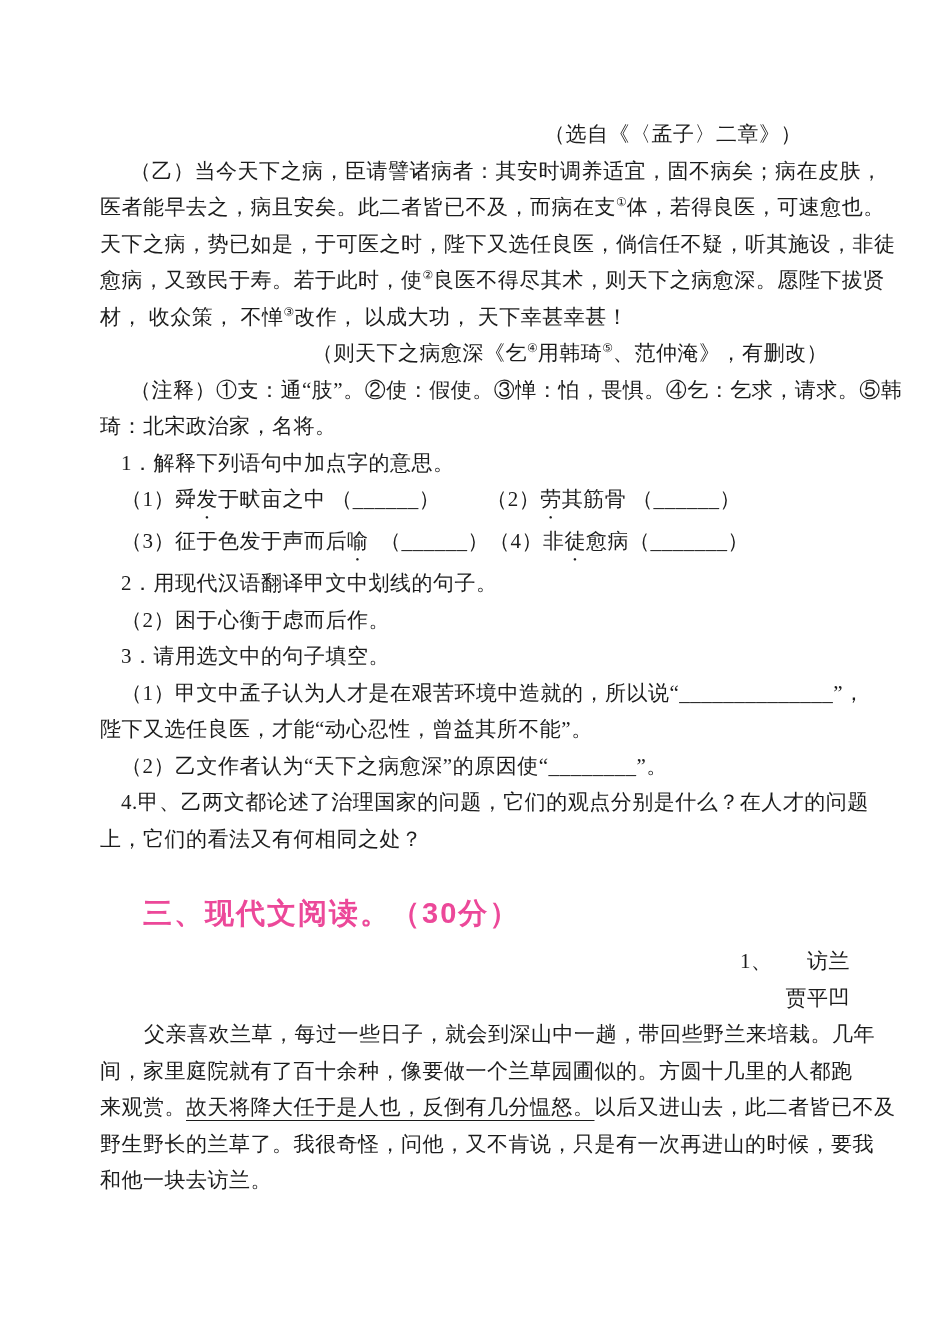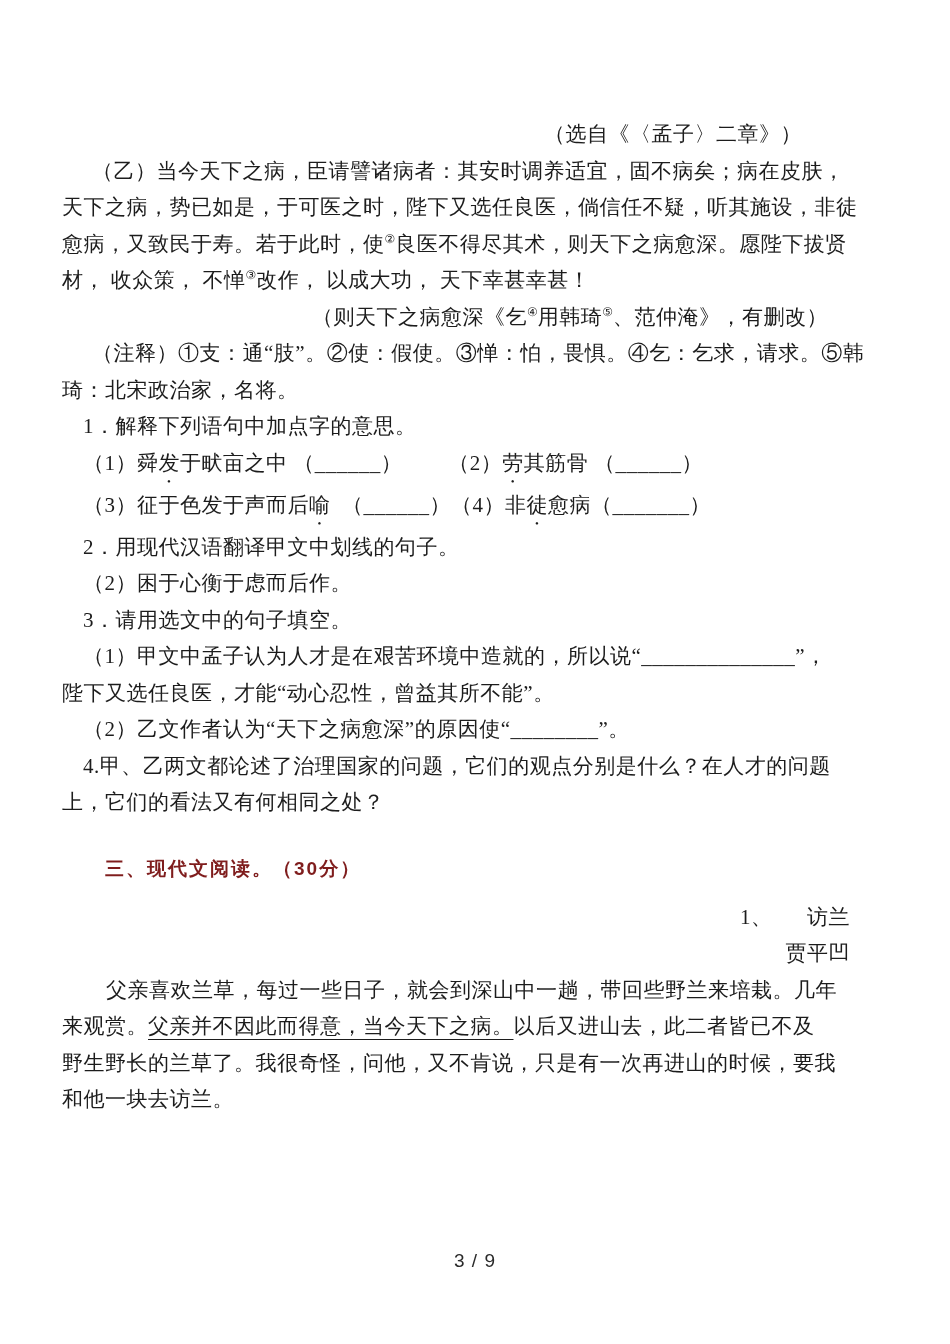--- a/index.html
+++ b/index.html
@@ -7,49 +7,49 @@
     padding: 0;
     background: #ffffff;
   }
   .page {
     position: relative;
     width: 950px;
     height: 1344px;
     margin: 0 auto;
     background: #ffffff;
     box-sizing: border-box;
-    padding: 116px 100px 0 62px;
+    padding: 116px 100px 0 100px;
     overflow: hidden;
     font-family: "Liberation Serif", "DejaVu Serif", serif;
     color: #1c1c1c;
   }
   .line {
     font-size: 21px;
     line-height: 36.5px;
     white-space: pre;
     letter-spacing: 0.5px;
   }
   .align-right { text-align: right; }
   .pr-48 { padding-right: 48px; }
   .pr-22 { padding-right: 22px; }
   .indent-p  { text-indent: 30px; }  
   .indent-p2 { text-indent: 44px; }  
   .indent-q  { text-indent: 21px; }  
   .center { text-align: right; }
   .section-heading {
     font-family: "Liberation Sans", "DejaVu Sans", sans-serif;
     font-weight: bold;
-    font-size: 19px;
+    font-size: 29px;
     line-height: 40px;
-    margin-top: 28px;
+    margin-top: 36px;
     margin-bottom: 10px;
     text-indent: 43px;
     letter-spacing: 2px;
     white-space: pre;
-    color: #7f1d1d;
+    color: #ec4899;
   }
   .m-sup {
     font-size: 12px;
     vertical-align: super;
     line-height: 0;
     letter-spacing: 0;
   }
   .m-dot {
     -webkit-text-emphasis: filled dot #1c1c1c;
     -webkit-text-emphasis-position: under right;
@@ -74,20 +74,21 @@
   }
 </style>
 </head>
 <body>
 
 <div class="page">
 
   <section>
     <div class="line align-right pr-48">（选自《〈孟子〉二章》）</div>
     <div class="line indent-p">（乙）当今天下之病，臣请譬诸病者：其安时调养适宜，固不病矣；病在皮肤，</div>
+    <div class="line"><span>医者能早去之，病且安矣。此二者皆已不及，而病在支</span><span class="m-sup">①</span><span>体，若得良医，可速愈也。</span></div>
     <div class="line">天下之病，势已如是，于可医之时，陛下又选任良医，倘信任不疑，听其施设，非徒</div>
     <div class="line"><span>愈病，又致民于寿。若于此时，使</span><span class="m-sup">②</span><span>良医不得尽其术，则天下之病愈深。愿陛下拔贤</span></div>
     <div class="line"><span>材， 收众策， 不惮</span><span class="m-sup">③</span><span>改作， 以成大功， 天下幸甚幸甚！</span></div>
     <div class="line align-right pr-22"><span>（则天下之病愈深《乞</span><span class="m-sup">④</span><span>用韩琦</span><span class="m-sup">⑤</span><span>、范仲淹》，有删改）</span></div>
     <div class="line indent-p">（注释）①支：通“肢”。②使：假使。③惮：怕，畏惧。④乞：乞求，请求。⑤韩</div>
     <div class="line">琦：北宋政治家，名将。</div>
 
     <div class="line indent-q">1．解释下列语句中加点字的意思。</div>
     <div class="line indent-q"><span>（1）舜</span><span class="m-dot">发</span><span>于畎亩之中 （______）        （2）</span><span class="m-dot">劳</span><span>其筋骨 （______）</span></div>
     <div class="line indent-q"><span>（3）征于色发于声而后</span><span class="m-dot">喻</span><span>  （______）（4）非</span><span class="m-dot">徒</span><span>愈病（_______）</span></div>
@@ -102,19 +103,19 @@
 
     <div class="line indent-q">4.甲、乙两文都论述了治理国家的问题，它们的观点分别是什么？在人才的问题</div>
     <div class="line">上，它们的看法又有何相同之处？</div>
   </section>
 
   <section>
     <div class="section-heading">三、现代文阅读。（30分）</div>
     <div class="line center">1、      访兰</div>
     <div class="line center">贾平凹</div>
     <div class="line indent-p2">父亲喜欢兰草，每过一些日子，就会到深山中一趟，带回些野兰来培栽。几年</div>
-    <div class="line"><span>来观赏。</span><span class="m-u">父亲并不因此而得意，当今天下之病。</span><span>以后又进山去，此二者皆已不及</span></div>
+    <div class="line">间，家里庭院就有了百十余种，像要做一个兰草园圃似的。方圆十几里的人都跑</div>
+    <div class="line"><span>来观赏。</span><span class="m-u">故天将降大任于是人也，反倒有几分愠怒。</span><span>以后又进山去，此二者皆已不及</span></div>
     <div class="line">野生野长的兰草了。我很奇怪，问他，又不肯说，只是有一次再进山的时候，要我</div>
     <div class="line">和他一块去访兰。</div>
   </section>
 
-  <div class="footer">3 / 9</div>
 </div>
 
 </body></html>

